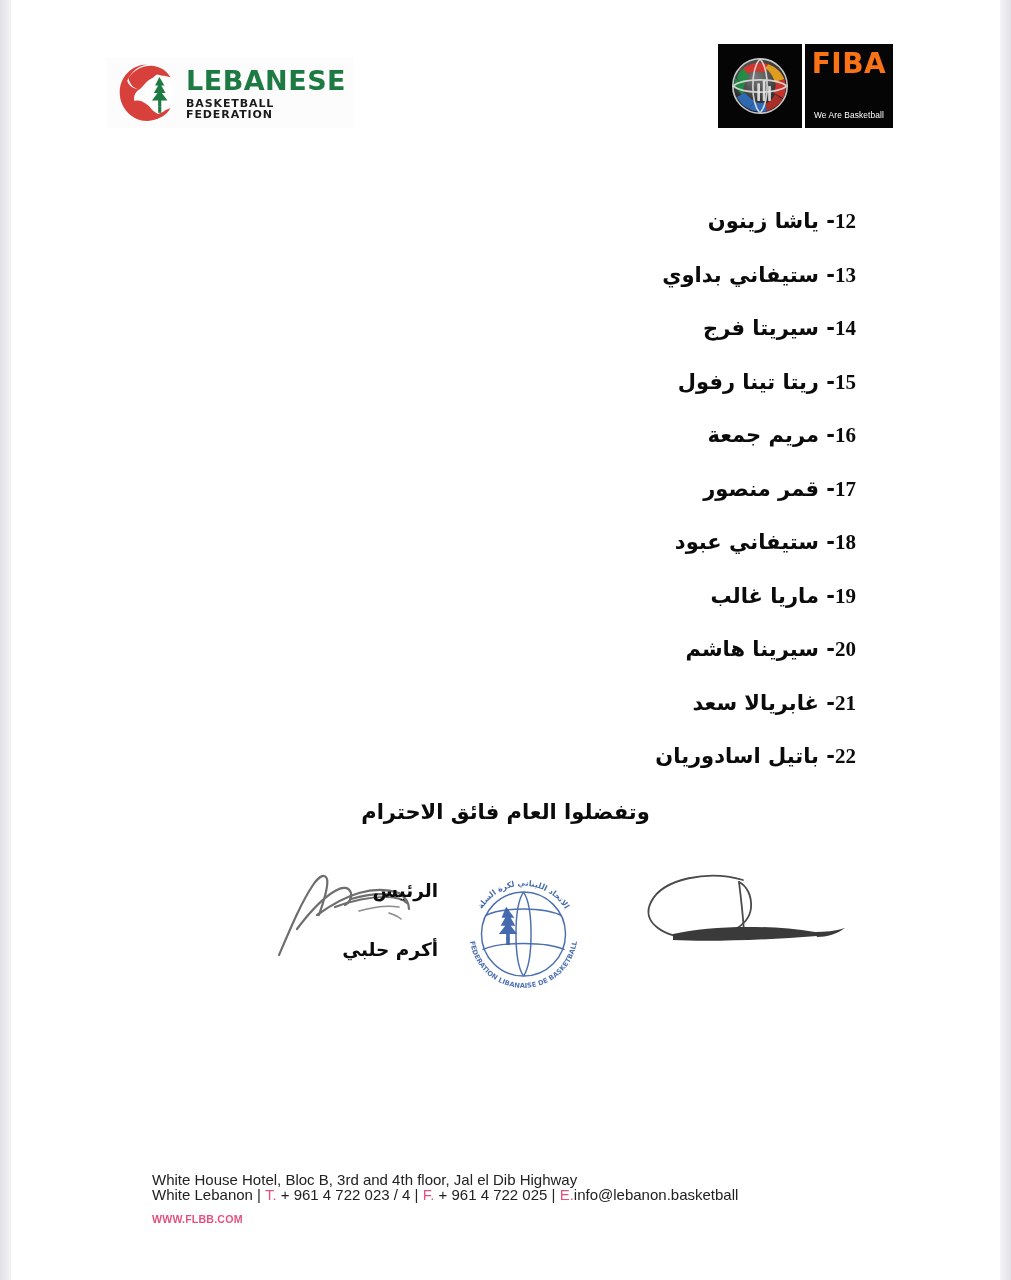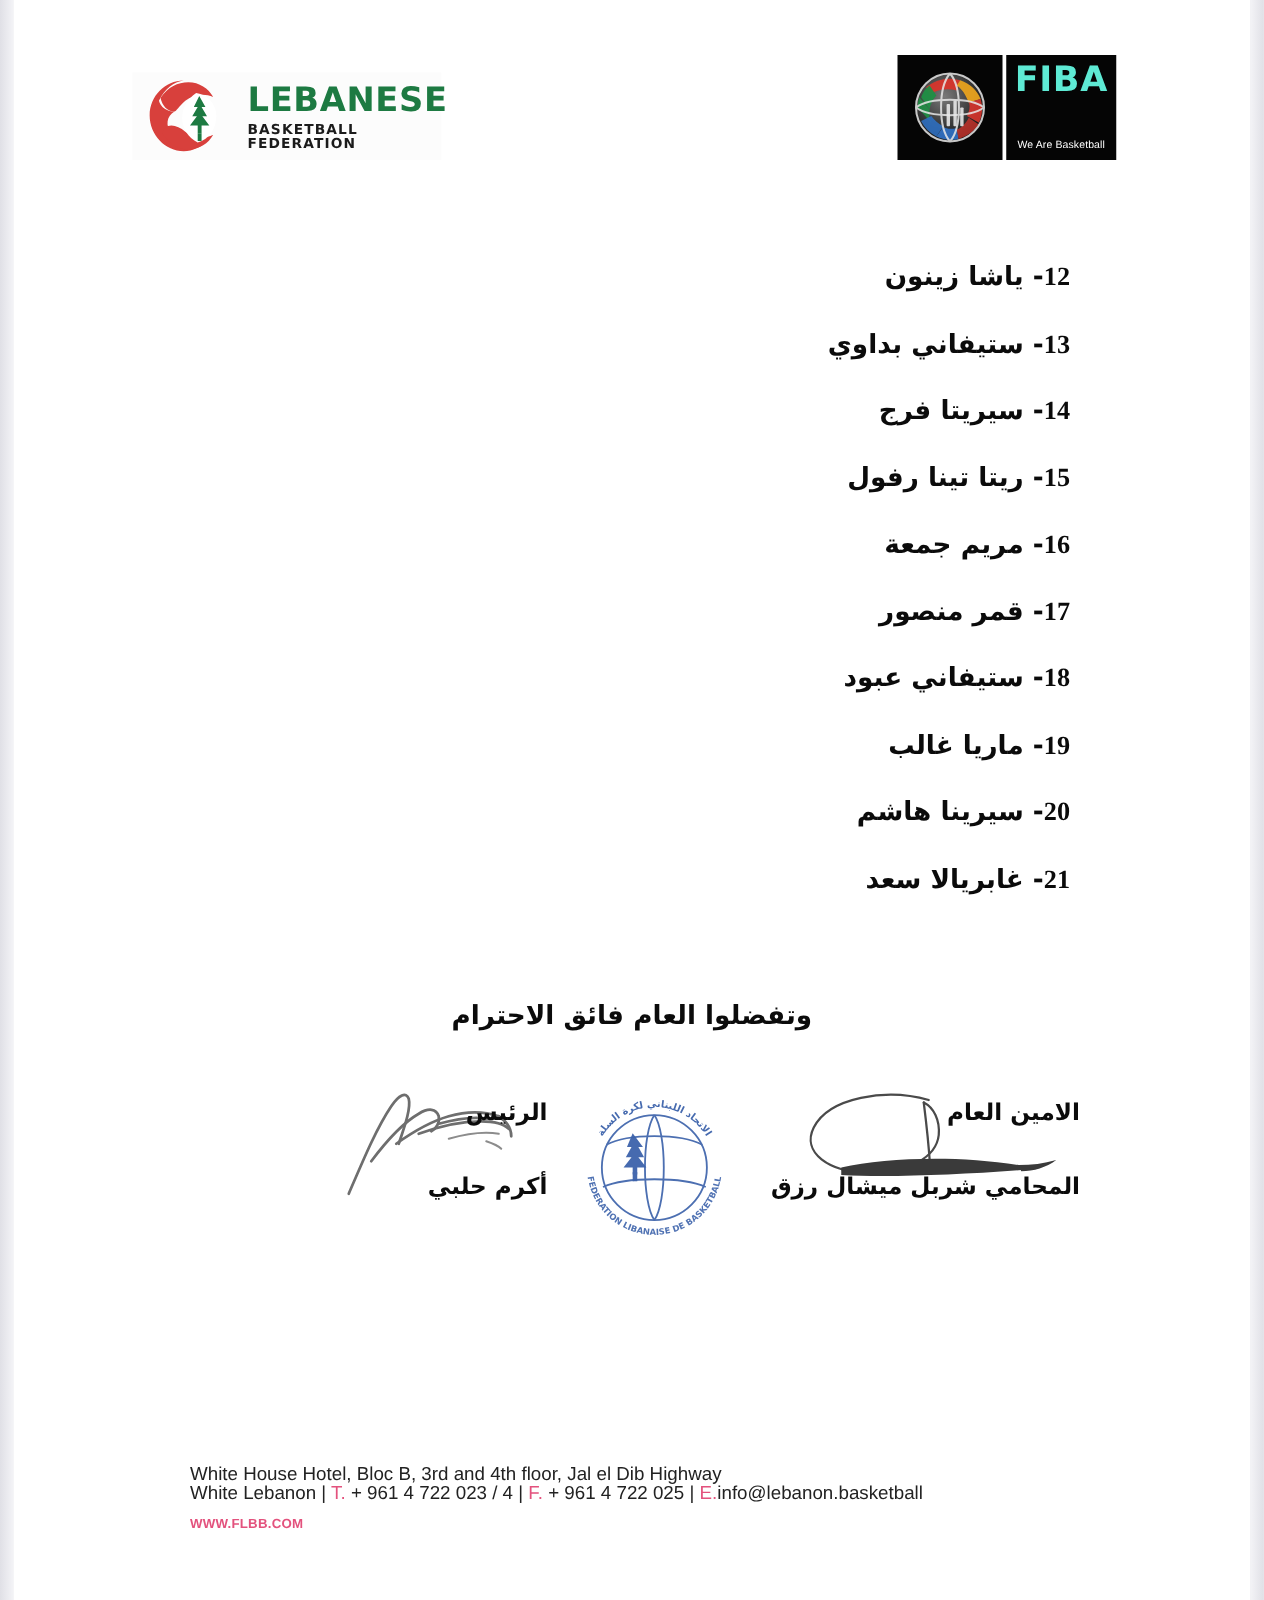--- a/index.html
+++ b/index.html
@@ -41,21 +41,21 @@
   
   .lbf-logo {
     position: absolute;
     left: 95px;
     top: 58px;
     width: 247px;
     height: 70px;
     background: #fcfcfc;
     display: flex;
     align-items: center;
-    gap: 18px;
+    gap: 6px;
     padding-left: 8px;
   }
   .lbf-mark { width: 66px; height: 62px; flex: 0 0 auto; }
   .lbf-words { display: flex; flex-direction: column; line-height: 1; }
   .lbf-main {
     font-family: "DejaVu Sans", sans-serif;
     font-weight: 700;
     font-size: 27px;
     letter-spacing: 0.5px;
     color: #1d7a42;
@@ -85,21 +85,21 @@
     width: 88px; height: 84px;
     background: #050505;
     display: flex; flex-direction: column;
     align-items: center; justify-content: center;
     padding-bottom: 2px;
   }
   .fiba-word {
     font-family: "DejaVu Sans", sans-serif;
     font-weight: 700;
     font-size: 28px;
-    color: #5eead4;
+    color: #f97316;
     letter-spacing: 0.5px;
     line-height: 1;
   }
   .fiba-tag {
     font-family: Liberation Sans, sans-serif;
     font-size: 8.4px;
     color: #ffffff;
     margin-top: 32px;
     letter-spacing: 0.1px;
   }
@@ -255,20 +255,21 @@
       <div class="name-row"><span class="name-num">12</span><span>-</span> <span>ياشا زينون</span></div>
       <div class="name-row"><span class="name-num">13</span><span>-</span> <span>ستيفاني بداوي</span></div>
       <div class="name-row"><span class="name-num">14</span><span>-</span> <span>سيريتا فرج</span></div>
       <div class="name-row"><span class="name-num">15</span><span>-</span> <span>ريتا تينا رفول</span></div>
       <div class="name-row"><span class="name-num">16</span><span>-</span> <span>مريم جمعة</span></div>
       <div class="name-row"><span class="name-num">17</span><span>-</span> <span>قمر منصور</span></div>
       <div class="name-row"><span class="name-num">18</span><span>-</span> <span>ستيفاني عبود</span></div>
       <div class="name-row"><span class="name-num">19</span><span>-</span> <span>ماريا غالب</span></div>
       <div class="name-row"><span class="name-num">20</span><span>-</span> <span>سيرينا هاشم</span></div>
       <div class="name-row"><span class="name-num">21</span><span>-</span> <span>غابريالا سعد</span></div>
+      <div class="name-row"><span class="name-num">22</span><span>-</span> <span>باتيل اسادوريان</span></div>
     </div>
 
     <div class="closing">وتفضلوا العام فائق الاحترام</div>
 
     <svg class="ink ink-left" viewBox="0 0 200 110">
       <g fill="none" stroke="#6e6e6e" stroke-width="2.2" stroke-linecap="round">
         <path d="M40 100 C52 72 62 48 74 30 C80 21 86 18 88 24 C90 32 84 48 80 60"></path>
         <path d="M58 74 C70 58 82 44 96 36 C104 31 110 32 112 38 C113 43 110 48 106 50"></path>
         <path d="M78 60 C92 50 106 42 120 38 C134 34 148 34 160 38"></path>
         <path d="M96 52 C112 46 130 42 146 42 C156 42 164 44 168 48"></path>
@@ -310,24 +311,20 @@
     </svg>
 
     <svg class="ink ink-right" viewBox="0 0 230 110">
       <g fill="none" stroke="#4a4a4a" stroke-width="1.8" stroke-linecap="round">
         <path d="M104 18 C70 8 24 16 12 40 C2 60 24 76 56 76 C88 76 110 64 112 46 C113 34 108 24 100 20"></path>
         <path d="M100 20 C102 36 104 54 105 70"></path>
       </g>
       <path d="M34 72 C70 64 126 62 176 70 C178 70 180 72 178 74 C126 78 70 80 34 78 Z" fill="#3a3a3a"></path>
       <path d="M176 70 C186 70 196 69 206 66 C198 72 188 75 178 75 Z" fill="#3a3a3a"></path>
     </svg>
-    <div class="sig-block sig-right">
-      <div class="sig-title">الامين العام</div>
-      <div class="sig-name">المحامي شربل ميشال رزق</div>
-    </div>
 
     <div class="footer">
       <div>White House Hotel, Bloc B, 3rd and 4th floor, Jal el Dib Highway</div>
       <div><span>White Lebanon</span> <span>|</span> <span class="accent">T.</span> <span>+ 961 4 722 023 / 4</span> <span>|</span> <span class="accent">F.</span> <span>+ 961 4 722 025</span> <span>|</span> <span class="accent">E.</span><span>info@lebanon.basketball</span></div>
     </div>
     <div class="footer-url">WWW.FLBB.COM</div>
 
   </div>
 </div>
 

